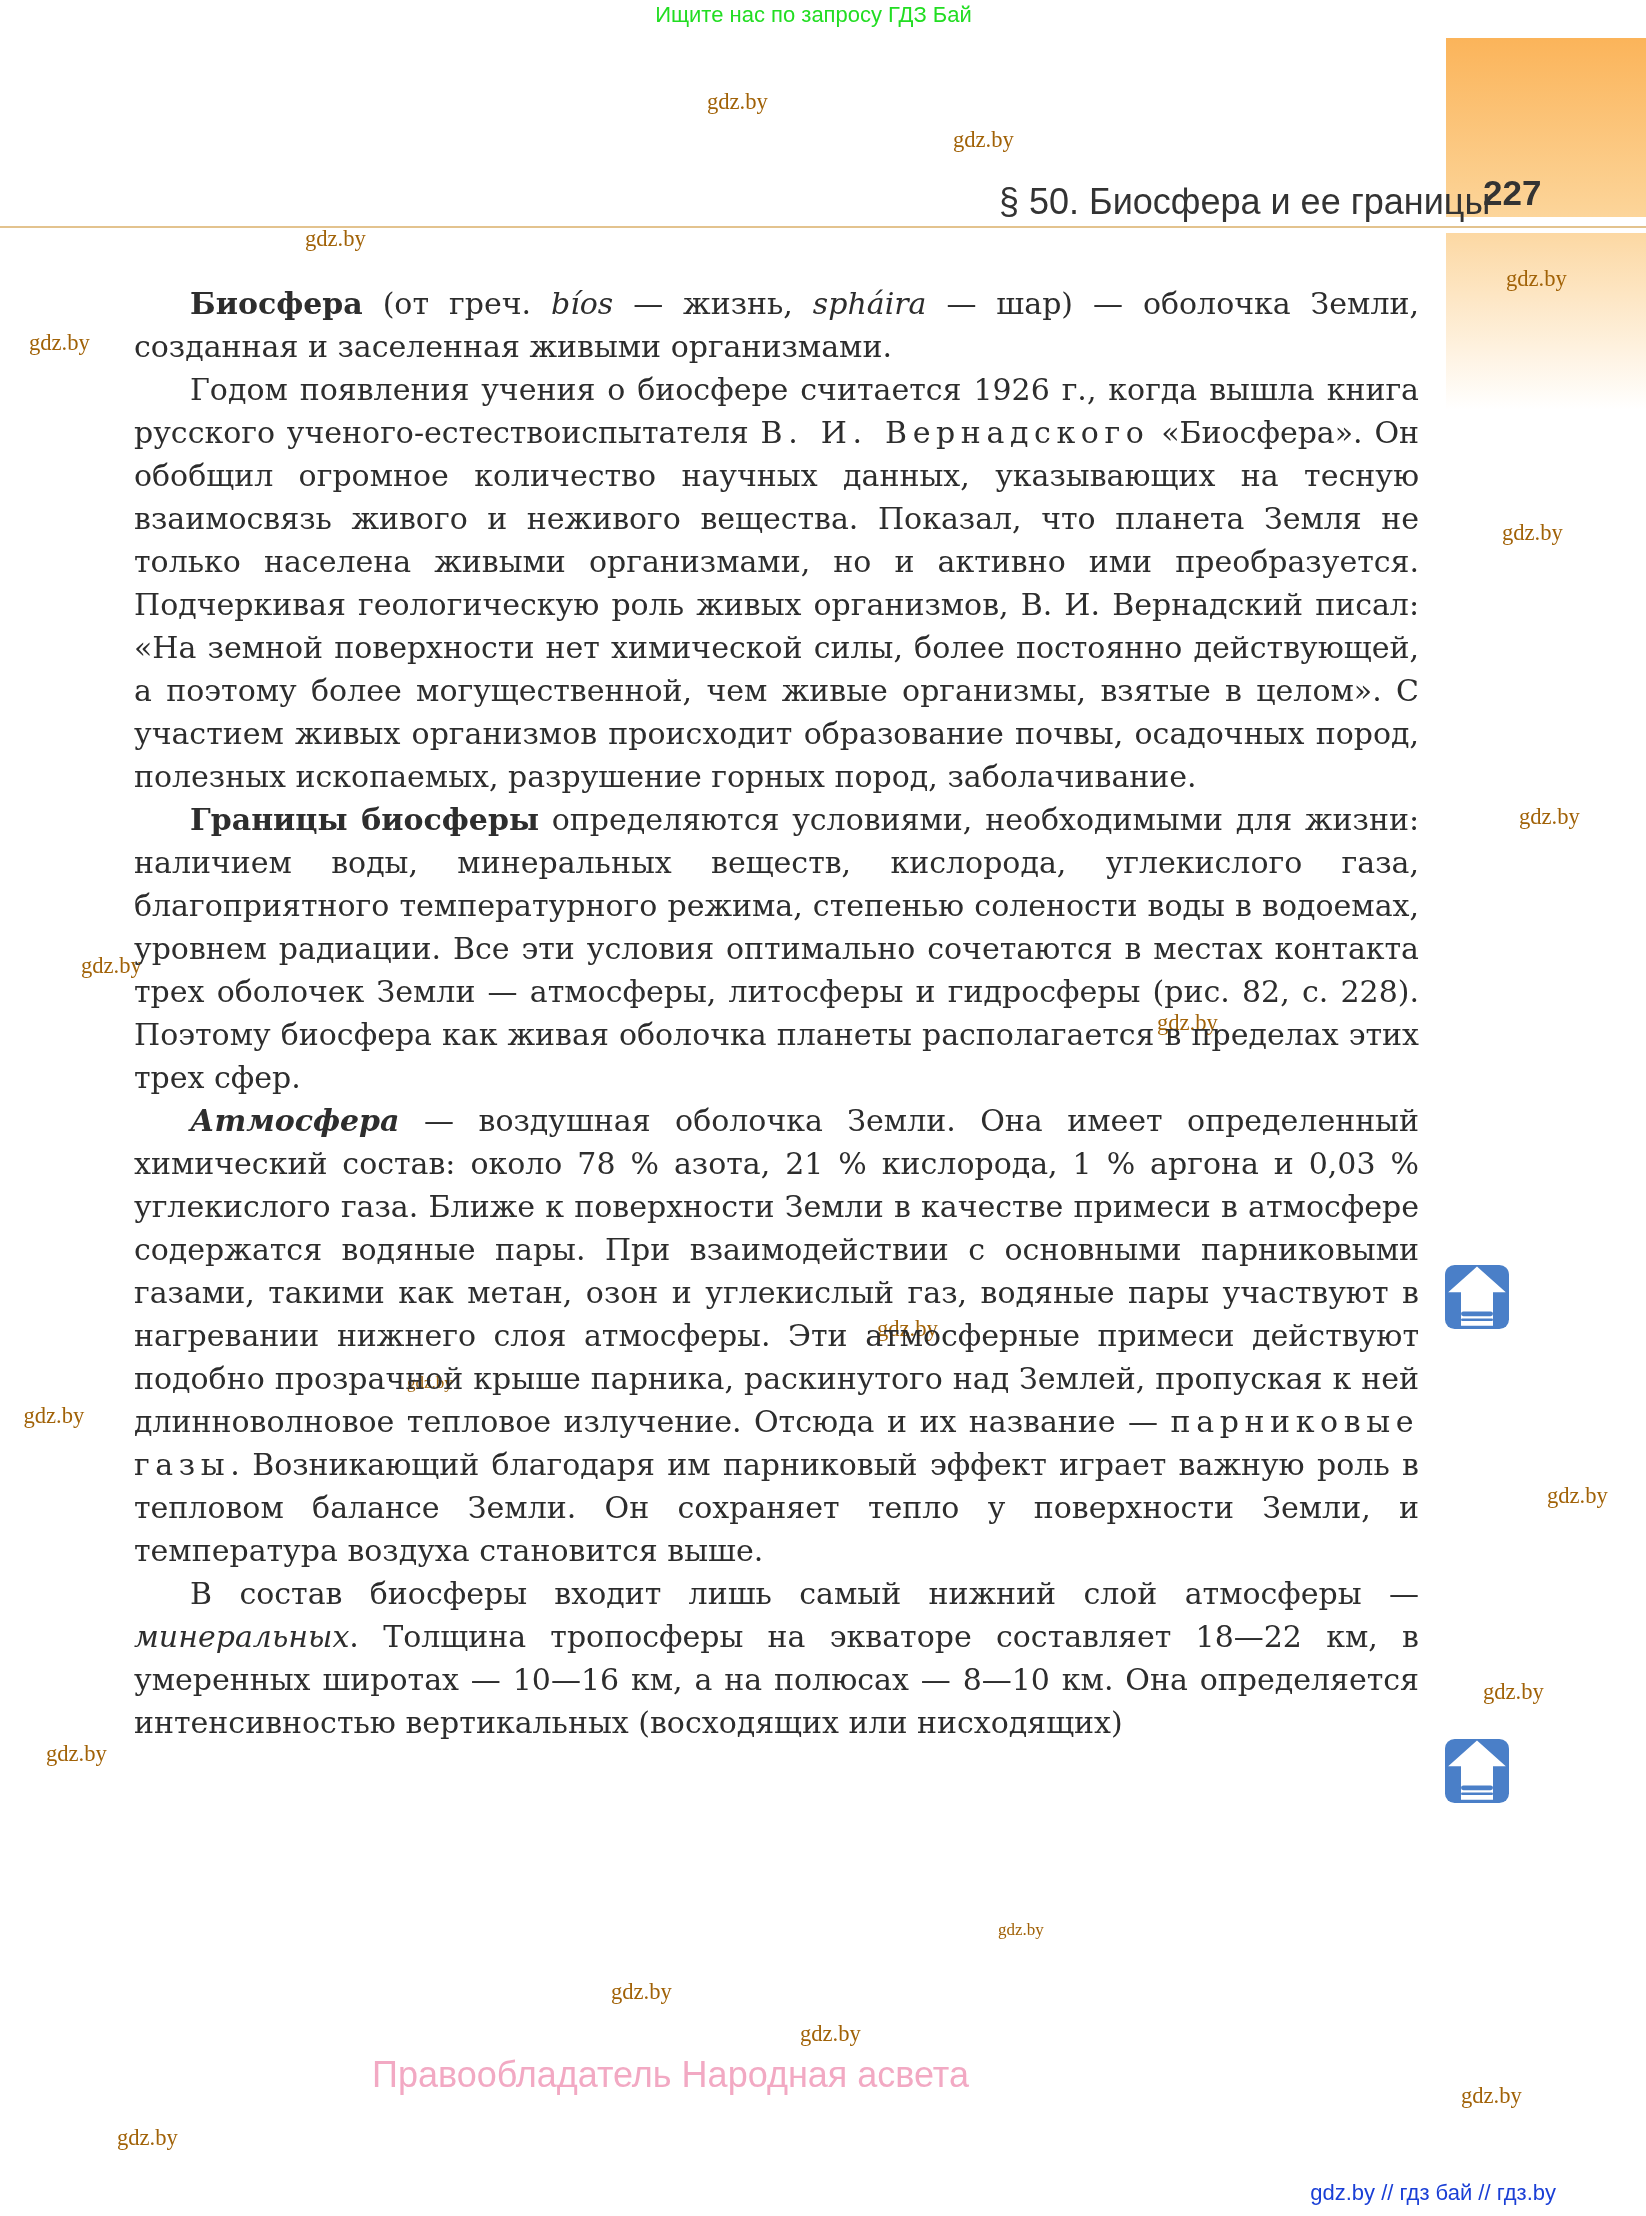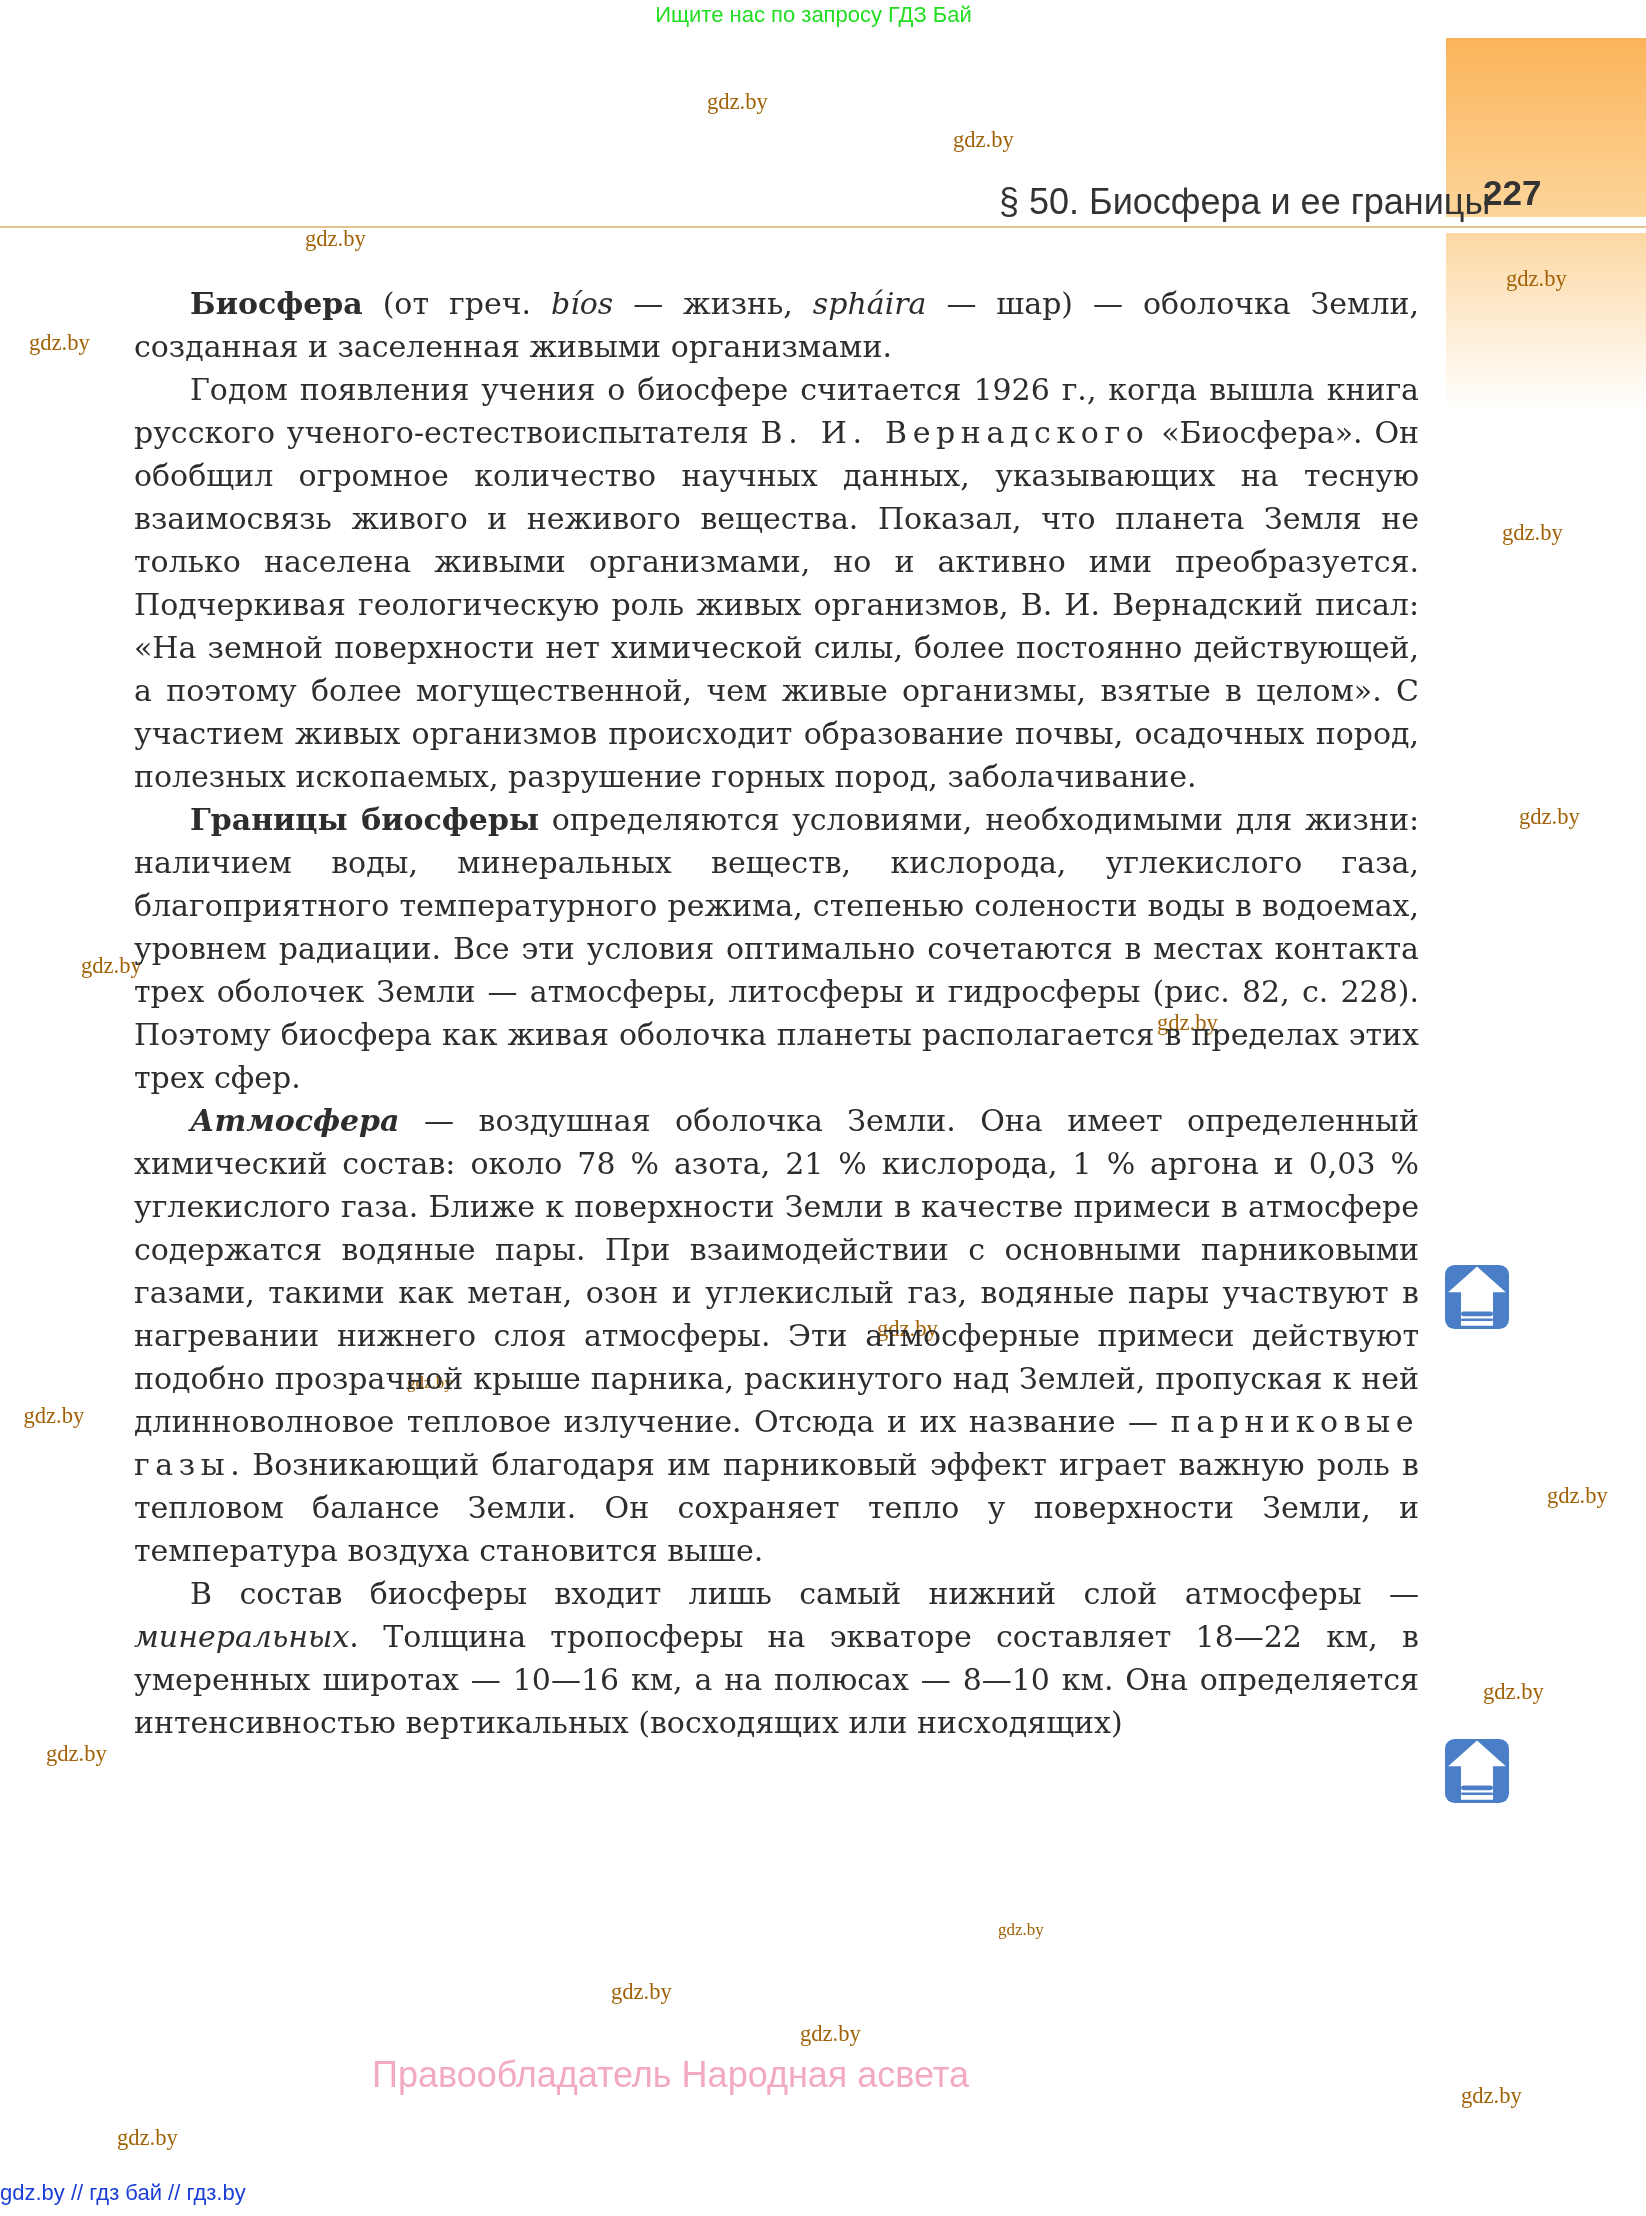--- a/index.html
+++ b/index.html
@@ -18,21 +18,21 @@
   .running-head { left:999px; top:181px; font-family:"Liberation Sans", sans-serif; font-size:36px; color:#333; white-space:nowrap; }
   .page-num { left:1483px; top:173px; font-family:"Liberation Sans", sans-serif; font-weight:bold; font-size:35px; color:#333; }
   .body-text { left:134px; top:258px; width:1285px; font-size:30px; line-height:43px; text-align:justify; color:#2d2d2d;margin-top:24px; }
   .body-text p { margin:0; text-indent:56px; }
   .body-text b { font-weight:bold; }
   .body-text i { font-style:italic; }
   .spaced { letter-spacing:5.6px; }
   .up-icon { width:64px; height:64px; }
   .rights { left:0; top:2054px; width:1341px; text-align:center; font-family:"Liberation Sans", sans-serif;
             font-size:36px; color:#f2a9c3; }
-  .footer-links { left:0; top:2180px; width:1556px; text-align:left; font-family:"Liberation Sans", sans-serif;
+  .footer-links { left:0; top:2180px; width:1556px; text-align:right; font-family:"Liberation Sans", sans-serif;
                   font-size:22px; color:#1a3fd6; }
 </style>
 </head>
 <body>
 
 <div class="abs top-banner">Ищите нас по запросу ГДЗ Бай</div>
 
 <div class="abs orange-top"></div>
 <div class="abs orange-fade"></div>
 <div class="abs hr-line"></div>

